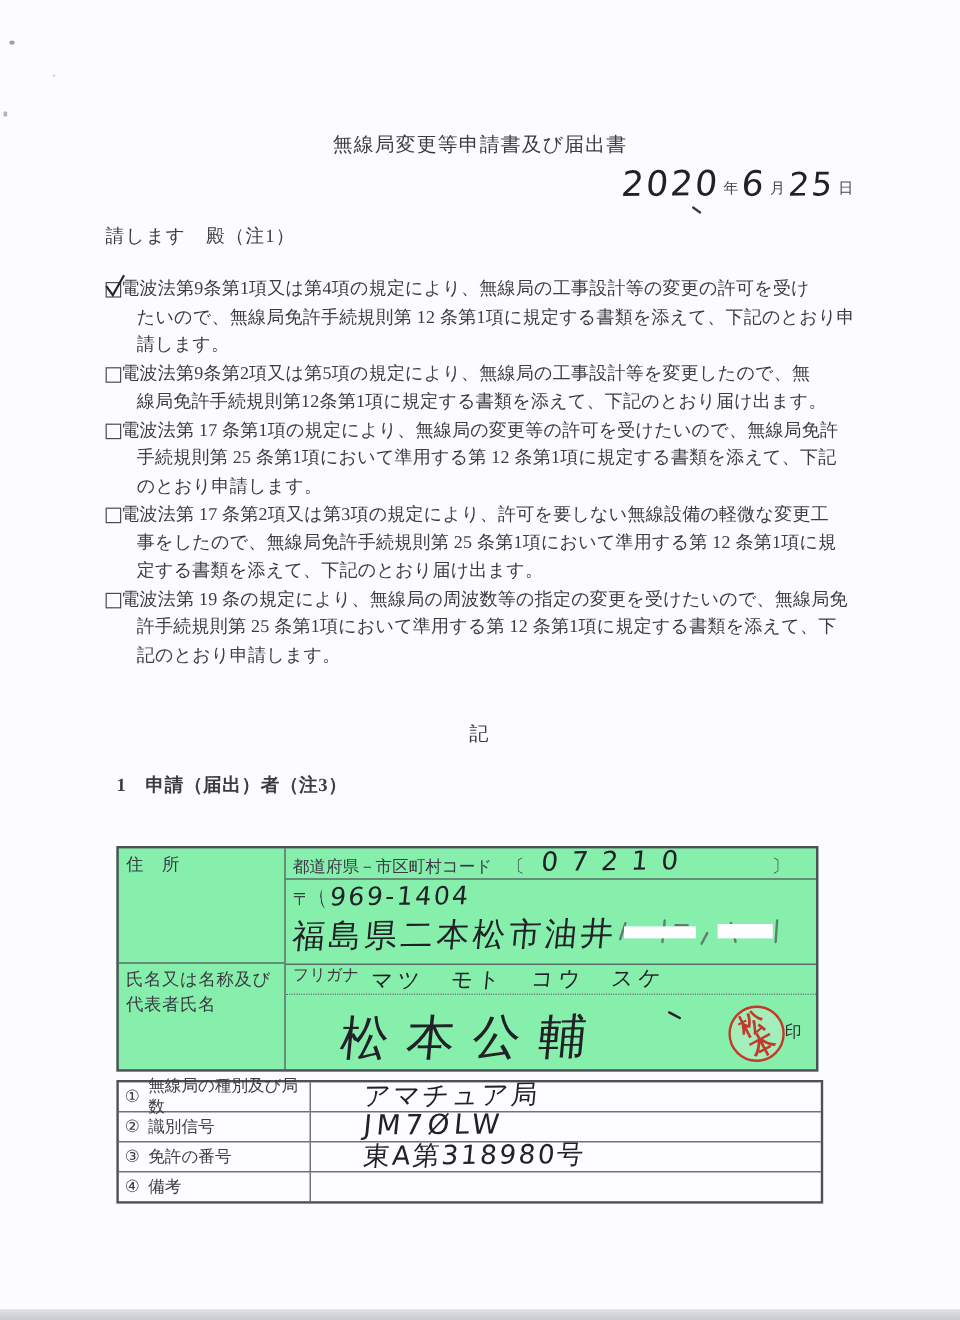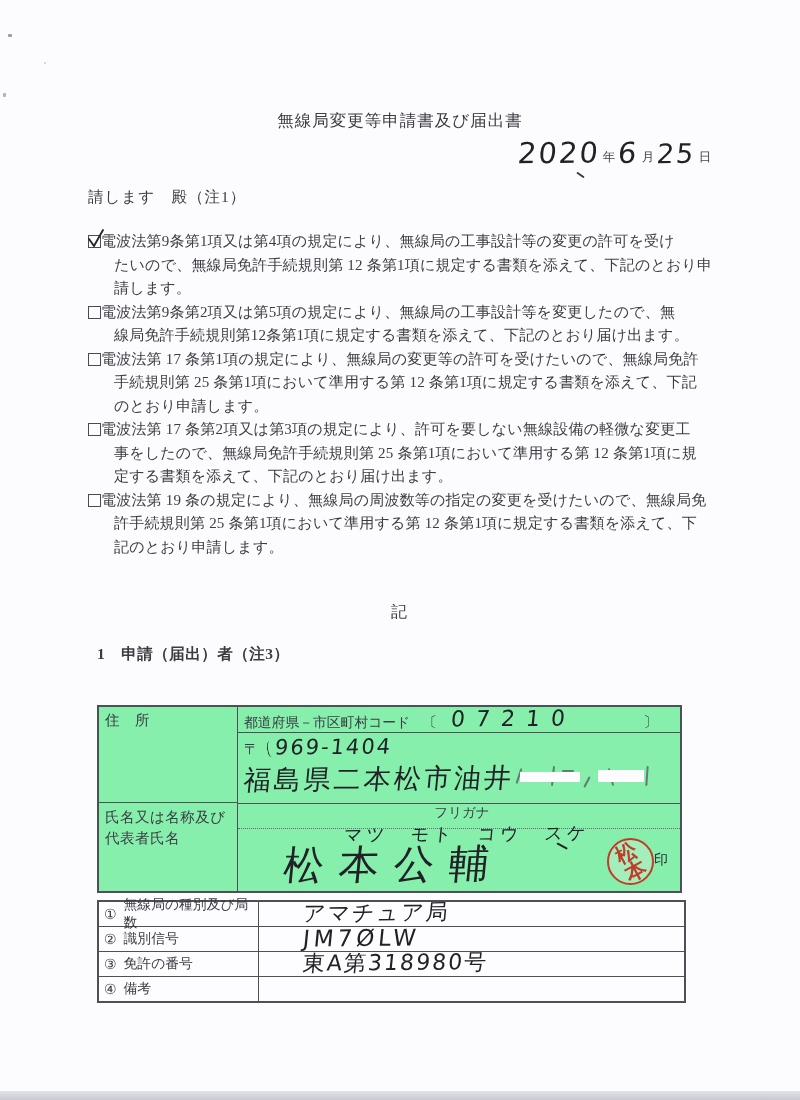--- a/index.html
+++ b/index.html
@@ -50,21 +50,21 @@
   .redact .f1{left:4px;top:4px;width:2px;height:16px;transform:rotate(18deg);}
   .redact .f2{left:14px;top:14px;width:14px;height:2px;transform:rotate(-10deg);}
   .redact .f3{left:38px;top:2px;width:2px;height:20px;transform:rotate(6deg);}
   .redact .f4{left:48px;top:6px;width:12px;height:2px;}
   .redact .f5{left:72px;top:12px;width:2px;height:12px;transform:rotate(28deg);}
   .redact .f6{left:96px;top:4px;width:2px;height:18px;transform:rotate(-14deg);}
   .redact .f7{left:112px;top:8px;width:10px;height:2px;transform:rotate(12deg);}
   .redact .f8{left:132px;top:2px;width:2px;height:20px;transform:rotate(4deg);}
   .redact .wipe1{position:absolute;left:6px;top:8px;width:60px;height:10px;background:#fdfdff;opacity:1;}
   .redact .wipe2{position:absolute;left:84px;top:6px;width:46px;height:12px;background:#fdfdff;}
-  .furi-row{height:26px;border-top:1.5px solid #4f4f57;border-bottom:1px dotted #6a6a72;display:flex;align-items:center;padding-left:6px;font-size:13.5px;box-sizing:border-box;flex-direction:column;}
+  .furi-row{height:26px;border-top:1.5px solid #4f4f57;border-bottom:1px dotted #6a6a72;display:flex;align-items:flex-start;padding-left:6px;font-size:13.5px;box-sizing:border-box;}
   .furi-val{font-size:18px;margin-left:10px;letter-spacing:4px;white-space:pre;}
   .name-row{flex:1;position:relative;}
   .name-val{position:absolute;left:46px;top:8px;font-size:40px;letter-spacing:15px;white-space:nowrap;}
   .name-tick{position:absolute;left:318px;top:16px;width:12px;height:2.4px;background:#212127;transform:rotate(28deg);border-radius:2px;}
   .seal{position:absolute;right:26px;top:9px;width:47px;height:47px;border:2.6px solid #c13a2a;border-radius:50%;box-sizing:border-box;background:rgba(255,235,232,0.25);}
   .seal-text{position:absolute;left:4px;top:2px;width:36px;height:40px;color:#c13a2a;font-size:21px;line-height:20px;font-weight:bold;transform:rotate(-28deg);text-align:center;font-family:"DejaVu Sans",sans-serif;}
   .in-mark{position:absolute;right:12px;top:22px;font-size:14px;color:#2d2d33;}
   
   .tbl2{position:absolute;left:97px;top:900px;width:585px;border:2px solid #4f4f57;background:#fdfdff;}
   .t2-row{display:flex;height:24px;}

